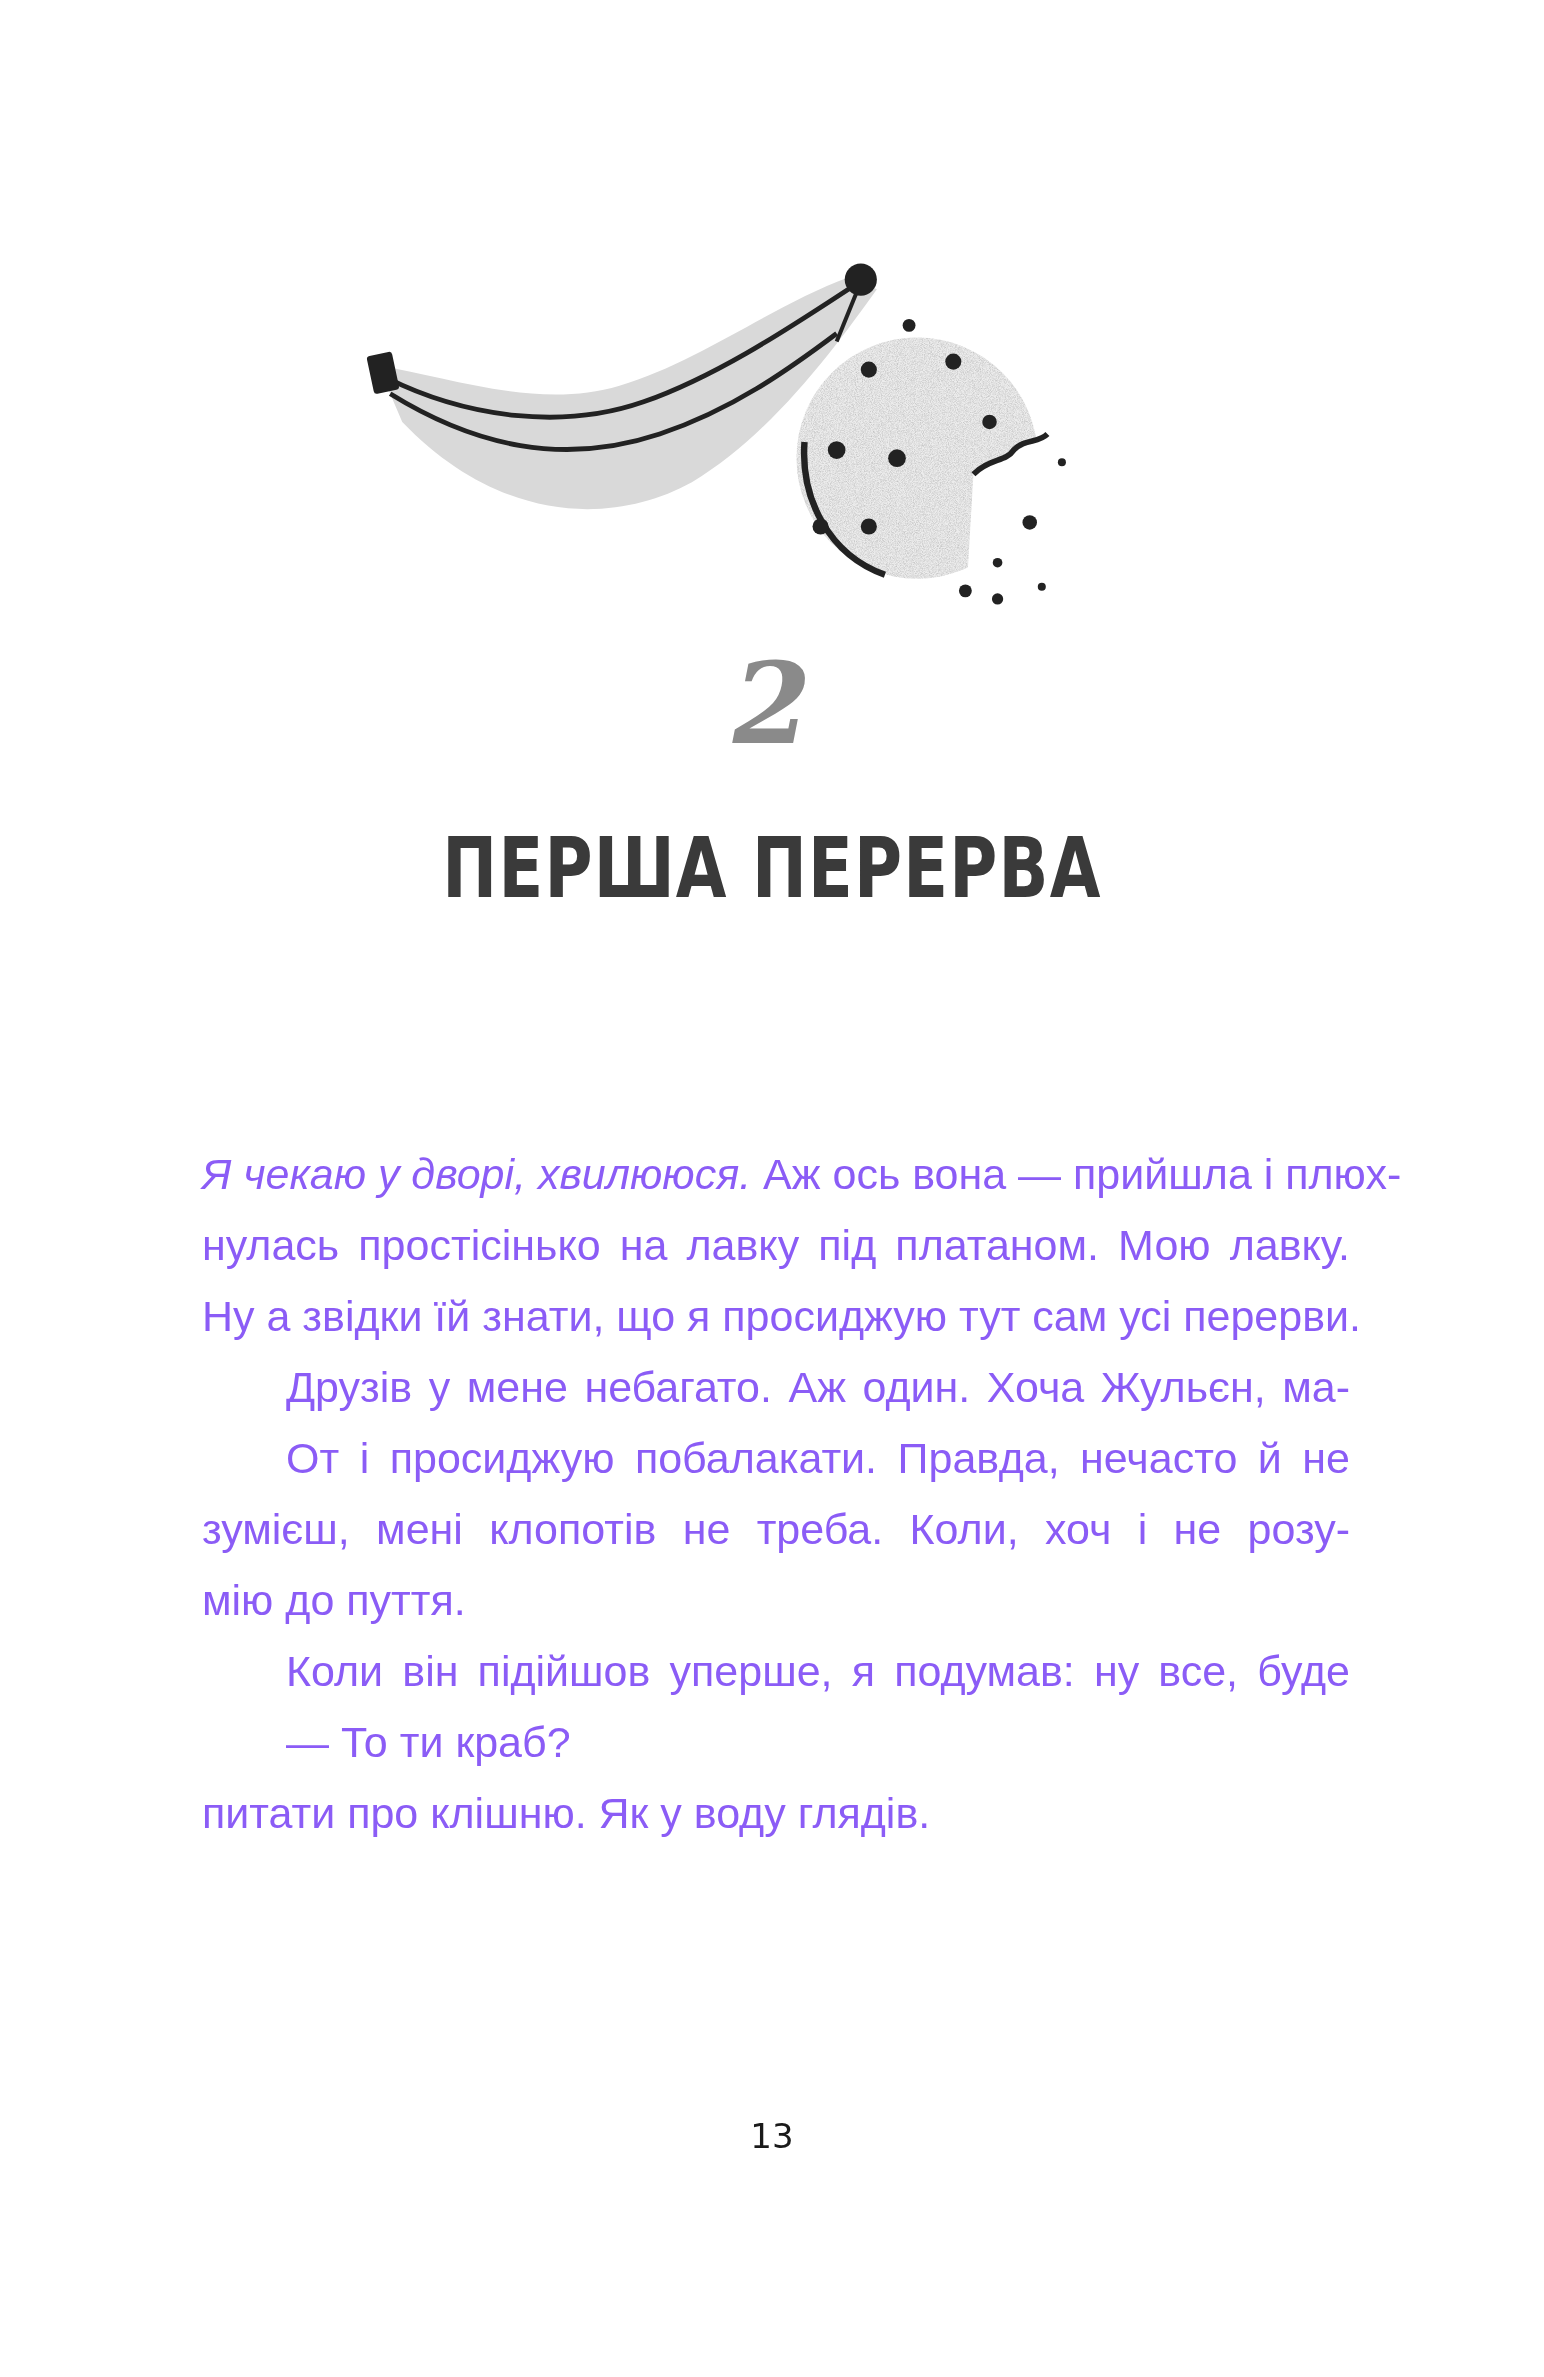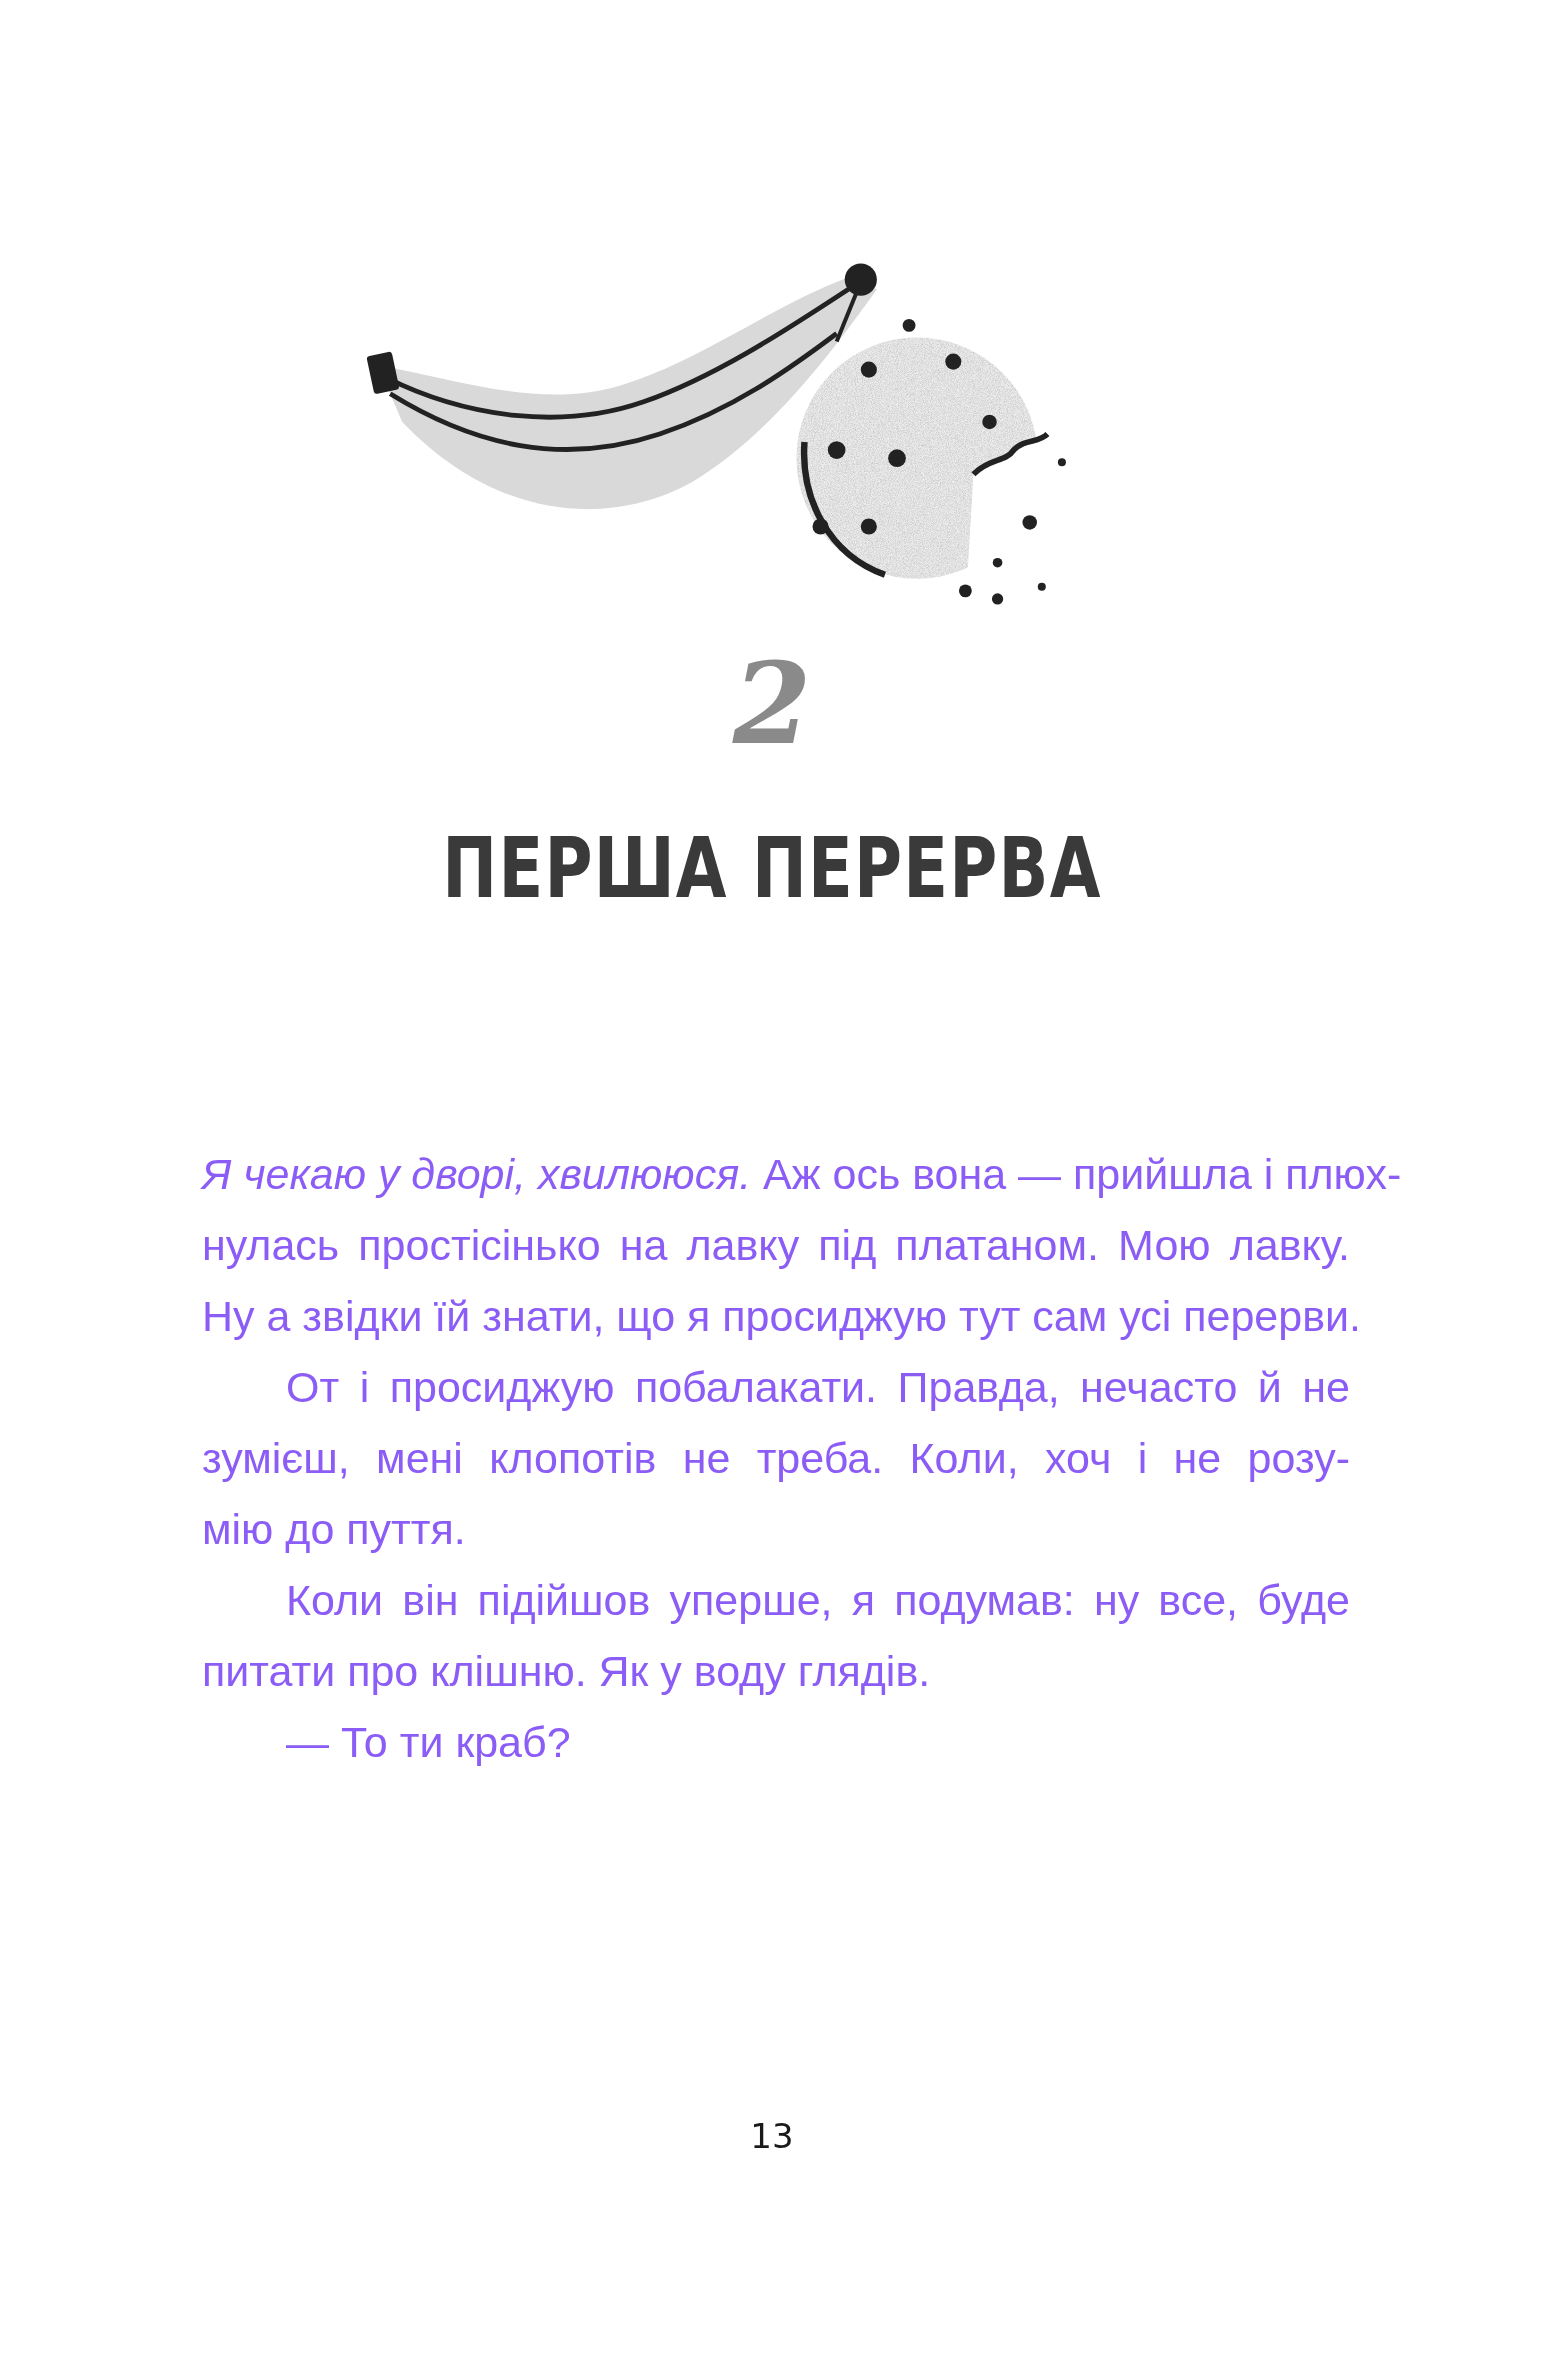--- a/index.html
+++ b/index.html
@@ -82,22 +82,23 @@
   </svg>
 </div>
 
 <div class="chapter-number">2</div>
 <div class="chapter-title">ПЕРША ПЕРЕРВА</div>
 
 <div class="body-text">
   <span class="line"><span class="italic">Я чекаю у дворі, хвилююся.</span><span> Аж ось вона — прийшла і плюх-</span></span>
   <span class="line">нулась простісінько на лавку під платаном. Мою лавку.</span>
   <span class="line last">Ну а звідки їй знати, що я просиджую тут сам усі перерви.</span>
+  <span class="line indent">Друзів у мене небагато. Аж один. Хоча Жульєн, ма-</span>
   <span class="line indent">От і просиджую побалакати. Правда, нечасто й не</span>
   <span class="line">зумієш, мені клопотів не треба. Коли, хоч і не розу-</span>
   <span class="line last">мію до пуття.</span>
   <span class="line indent">Коли він підійшов уперше, я подумав: ну все, буде</span>
+  <span class="line dialog">— То ти краб?</span>
   <span class="line last">питати про клішню. Як у воду глядів.</span>
-  <span class="line dialog">— То ти краб?</span>
 </div>
 
 <div class="page-number">13</div>
 
 
 </body></html>

